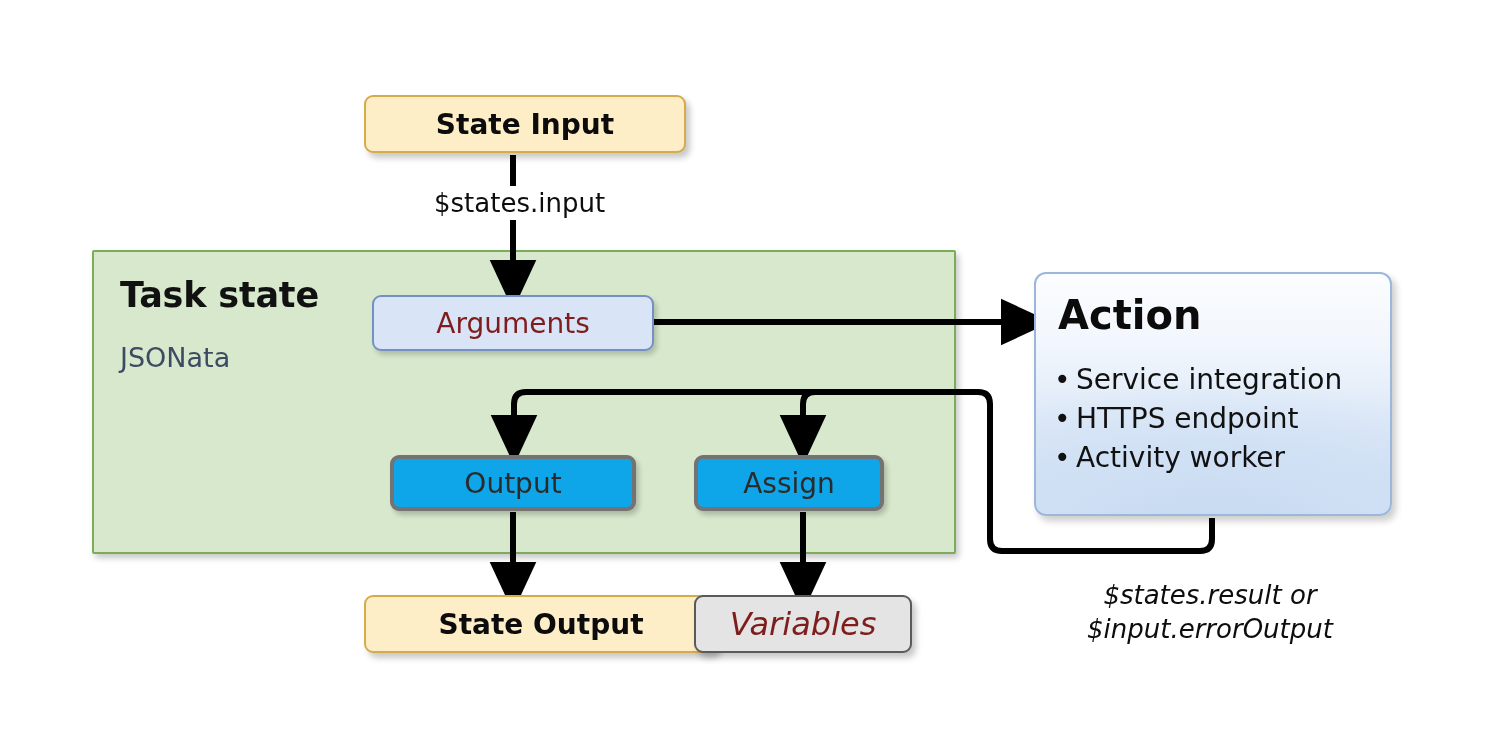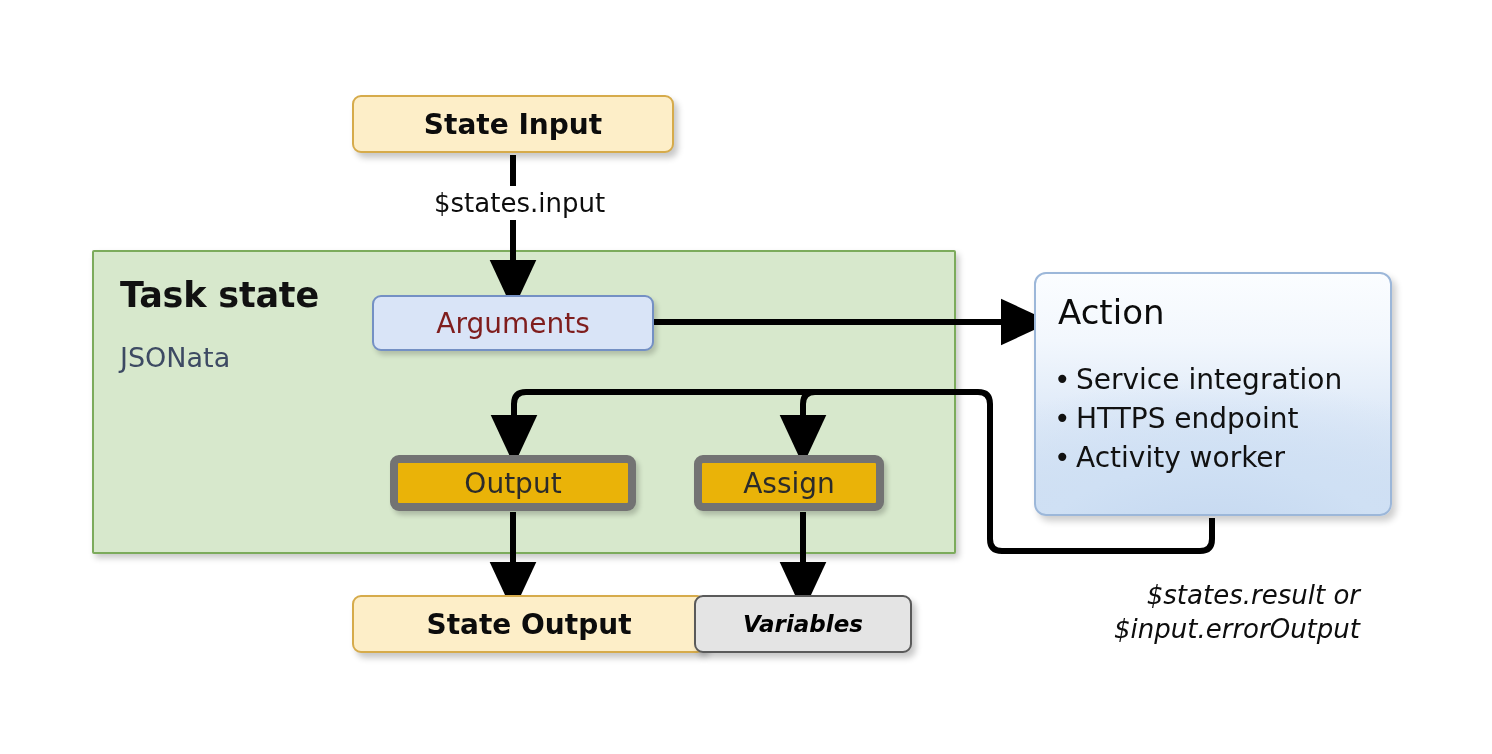--- a/index.html
+++ b/index.html
@@ -78,49 +78,49 @@
   }
 
   
   .box-yellow {
     background: #fdeec8;
     border: 2px solid #d6ab4b;
     box-shadow: 4px 5px 6px rgba(0,0,0,0.22);
     font-size: 28px;
     font-weight: bold;
     color: #0c0c0c;
+    margin-left: 12px;
   }
 
   
   .box-blue {
     background: #d9e4f7;
     border: 2px solid #7490c4;
     box-shadow: 3px 4px 5px rgba(0,0,0,0.18);
     font-size: 28px;
     color: #7f1d1d;
   }
 
   
   .box-light {
-    background: #eab308;
-    border: 8px solid #737373;
+    background: #0ea5e9;
+    border: 4px solid #737373;
     box-shadow: 3px 4px 5px rgba(0,0,0,0.20);
     font-size: 28px;
     color: #2b2b2b;
   }
 
   
   .box-gray {
     background: #e4e4e4;
     border: 2px solid #5a5a5a;
     box-shadow: 4px 5px 6px rgba(0,0,0,0.22);
-    font-size: 23px;
+    font-size: 32px;
     font-style: italic;
-    color: #000000;
-    font-weight: bold;
+    color: #7f1d1d;
   }
 
   
   .panel-action {
     position: absolute;
     left: 1034px;
     top: 272px;
     width: 358px;
     height: 244px;
     box-sizing: border-box;
@@ -130,22 +130,22 @@
       radial-gradient(160% 120% at 50% 118%, #c2d6ef 0%, #cfe0f4 32%, rgba(207,224,244,0) 62%),
       linear-gradient(180deg, #fbfdff 0%, #f2f7fd 28%, #dfeaf8 58%, #ccdcf1 100%);
     box-shadow: 4px 5px 7px rgba(0,0,0,0.20);
     z-index: 10;
     overflow: hidden;
   }
   .panel-title {
     position: absolute;
     left: 22px;
     top: 18px;
-    font-size: 34px;
-    font-weight: normal;
+    font-size: 40px;
+    font-weight: bold;
     color: #0b0b0b;
   }
   .panel-list {
     position: absolute;
     left: 18px;
     top: 86px;
     margin: 0;
     padding: 0;
     list-style: none;
   }
@@ -166,21 +166,21 @@
 
   
   .edge-label {
     position: absolute;
     font-size: 26px;
     color: #0d0d0d;
     white-space: nowrap;
     background: #ffffff;
     z-index: 8;
     line-height: 34px;
-    text-align: right;
+    text-align: center;
   }
   .edge-label.nobg { background: transparent; font-style: italic; }
 </style>
 </head>
 <body>
 
 <div id="canvas">
 
   <div class="group-green">
     <div class="group-title">Task state</div>

